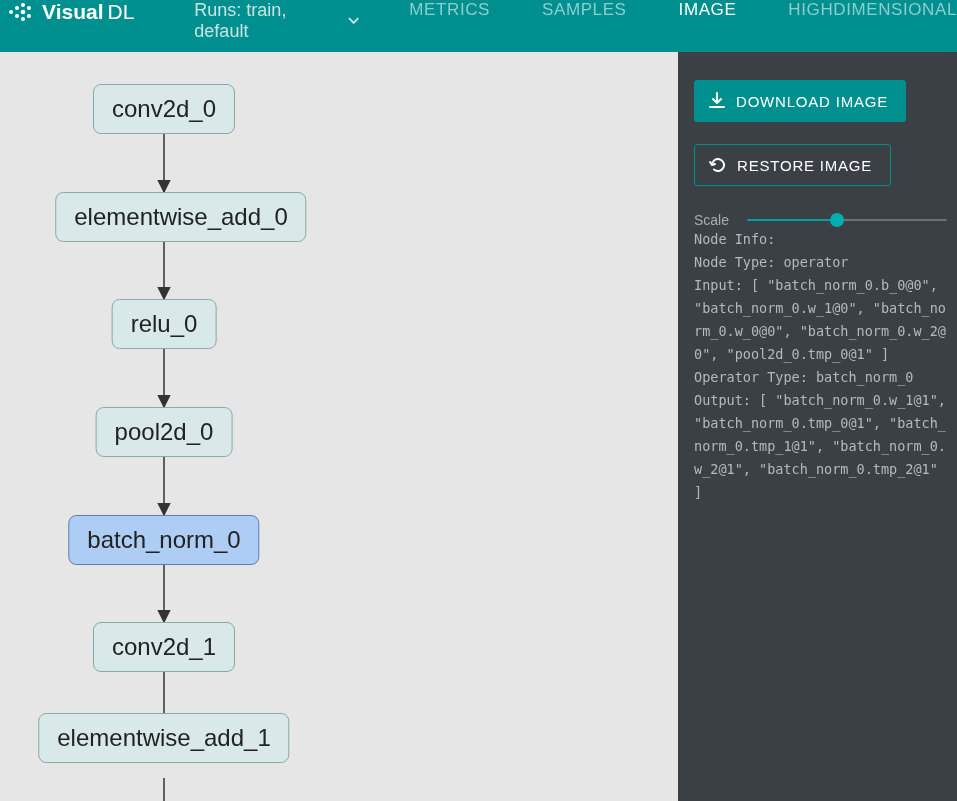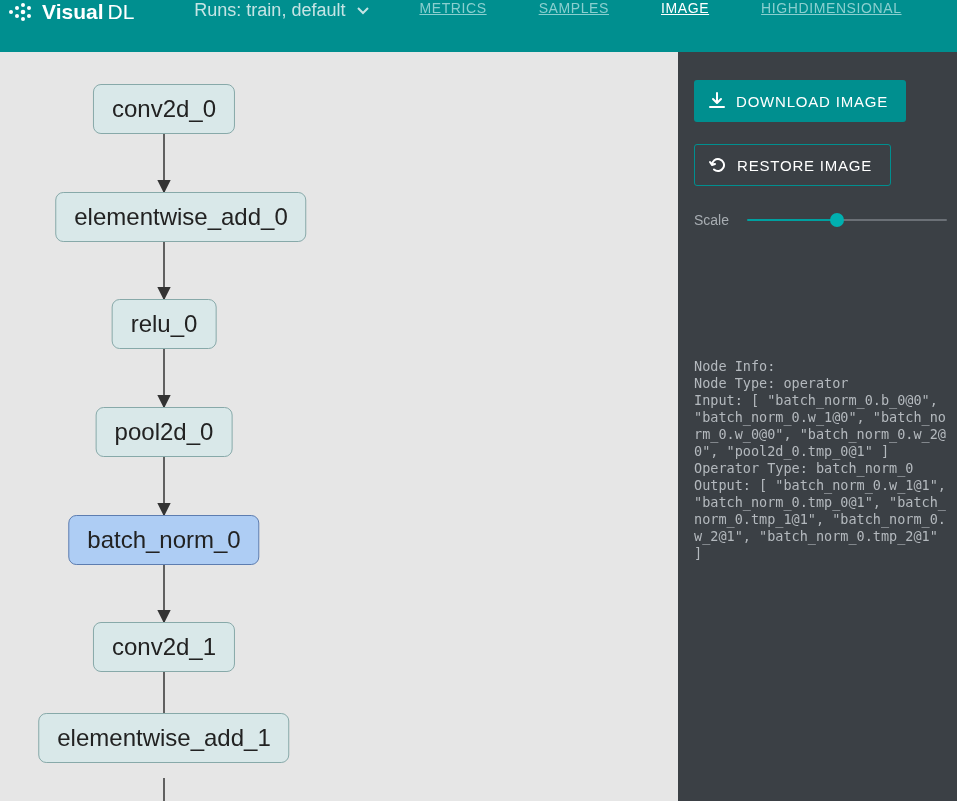--- a/index.html
+++ b/index.html
@@ -39,27 +39,26 @@
     color: #c5e4e4;
     font-size: 18px;
     font-weight: 400;
     margin-right: 50px;
     cursor: pointer;
   }
   #runs svg {
     margin-left: 12px;
   }
   .nav-item {
-    font-size: 14px;
+    font-size: 17px;
     font-weight: 500;
     color: #8acfcf;
     letter-spacing: 0.6px;
     margin-right: 52px;
     cursor: pointer;
-    text-decoration: underline;
   }
   .nav-item.active {
     color: #ffffff;
   }
   
   #body {
     display: flex;
     height: calc(801px - 52px);
   }
   #graph-area {
@@ -101,21 +100,20 @@
     color: #ffffff;
     justify-content: center;
   }
   .panel-button svg {
     margin-right: 10px;
   }
   #scale-row {
     display: flex;
     align-items: center;
     margin-top: 4px;
-    margin-bottom: 130px;
   }
   #scale-label {
     font-size: 14px;
     color: #a8adb2;
     margin-right: 18px;
   }
   #slider {
     position: relative;
     flex: 1;
     height: 14px;
@@ -143,21 +141,21 @@
     width: 14px;
     height: 14px;
     background: #00b0b0;
     border-radius: 50%;
     transform: translate(-50%, -50%);
     cursor: pointer;
   }
   #node-info {
     font-family: "Menlo", "Consolas", monospace;
     font-size: 13.5px;
-    line-height: 17px;
+    line-height: 23px;
     color: #b4b9be;
     white-space: pre-wrap;
     word-break: break-all;
   }
   
   .gnode {
     position: absolute;
     transform: translateX(-50%);
     padding: 10px 18px;
     border: 1px solid #87a9a9;

